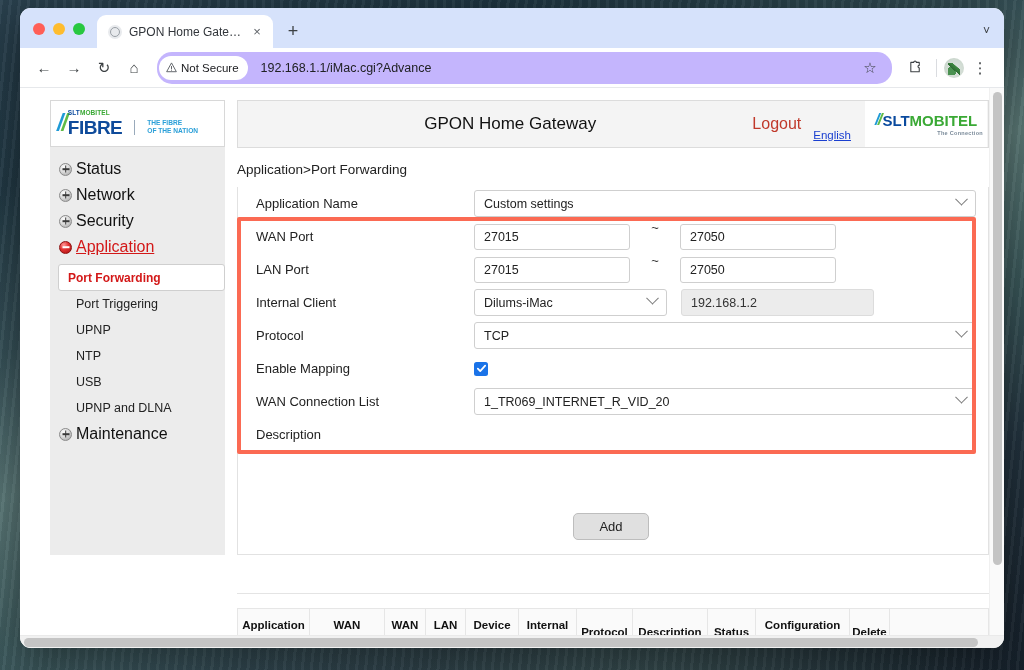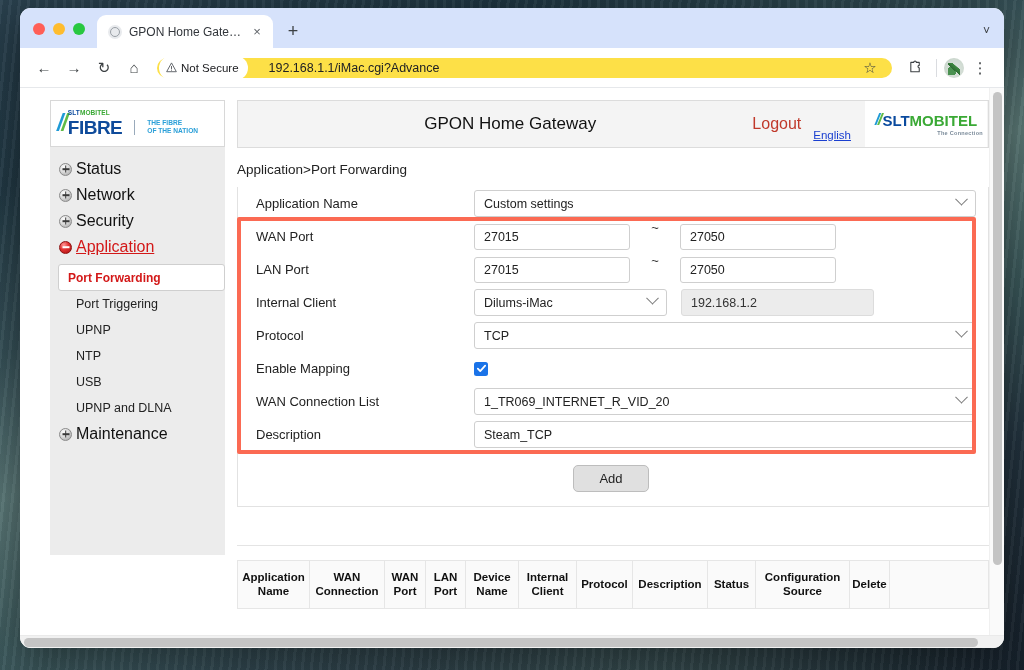--- a/index.html
+++ b/index.html
@@ -78,22 +78,22 @@
     height: 40px; background: #fff; display: flex; align-items: center;
     gap: 2px; padding: 0 10px; flex: 0 0 40px;
     border-bottom: 1px solid #e6e8eb;
   }
   .tb-btn {
     width: 28px; height: 28px; border-radius: 50%;
     display: flex; align-items: center; justify-content: center;
     color: #3c4043; font-size: 15px; flex: 0 0 28px;
   }
   .omnibox {
-    flex: 1; height: 20px; background: #fde047; border-radius: 15px;
-    display: flex; align-items: center; gap: 12px; margin: 0 7px; padding-right: 8px;
+    flex: 1; height: 32px; background: #c4b5fd; border-radius: 15px;
+    display: flex; align-items: center; gap: 4px; margin: 0 7px; padding-right: 8px;
     min-width: 0;
   }
   .notsecure {
     display: flex; align-items: center; gap: 4px;
     background: #fff; border-radius: 14px;
     height: 24px; margin-left: 2px; padding: 0 9px 0 7px;
     font-size: 11.5px; color: #202124; white-space: nowrap;
   }
   .warn-tri { width: 11px; height: 11px; display: block; }
   .url {
@@ -265,21 +265,21 @@
   .inp.ip { width: 193px; flex: 0 0 193px; margin-left: 14px; height: 27px; }
   .chk {
     width: 14px; height: 14px; border-radius: 2.5px; background: #1a73e8;
     display: flex; align-items: center; justify-content: center; cursor: pointer;
   }
   .chk svg { display: block; }
   .redbox {
     position: absolute; pointer-events: none;
     border: 4px solid #fb6a53; border-radius: 2px;
   }
-  .addrow { display: flex; justify-content: center; padding: 14px 4px 0 0; }
+  .addrow { display: flex; justify-content: center; padding: 14px 4px 0 0; margin-top: 48px; }
   .addbtn {
     width: 76px; height: 27px; background: #e0e0e0; border: 1px solid #bdbdbd;
     border-radius: 5px; font-size: 13px; color: #222;
     display: flex; align-items: center; justify-content: center; cursor: pointer;
   }
 
   
   .tablewrap { margin-top: 38px; border-top: 1px solid #e4e4e4; padding-top: 14px; }
   .thead { display: flex; border: 1px solid #e6e6e6; background: #fafafa; }
   .th {
@@ -488,23 +488,20 @@
               <div class="fctl">
                 <div class="sel wide">
                   <span>1_TR069_INTERNET_R_VID_20</span>
                   <span class="chev"></span>
                 </div>
               </div>
             </div>
 
             <div class="frow">
               <div class="flabel">Description</div>
-              <div class="fctl">
-                <div class="inp" style="width:100%;height:27px;">Steam_TCP</div>
-              </div>
             </div>
 
             <div class="redbox" style="left:-1px; top:30px; right:12px; height:237px;"></div>
 
             <div class="addrow">
               <div class="addbtn">Add</div>
             </div>
           </div>
 
           <div class="tablewrap">

